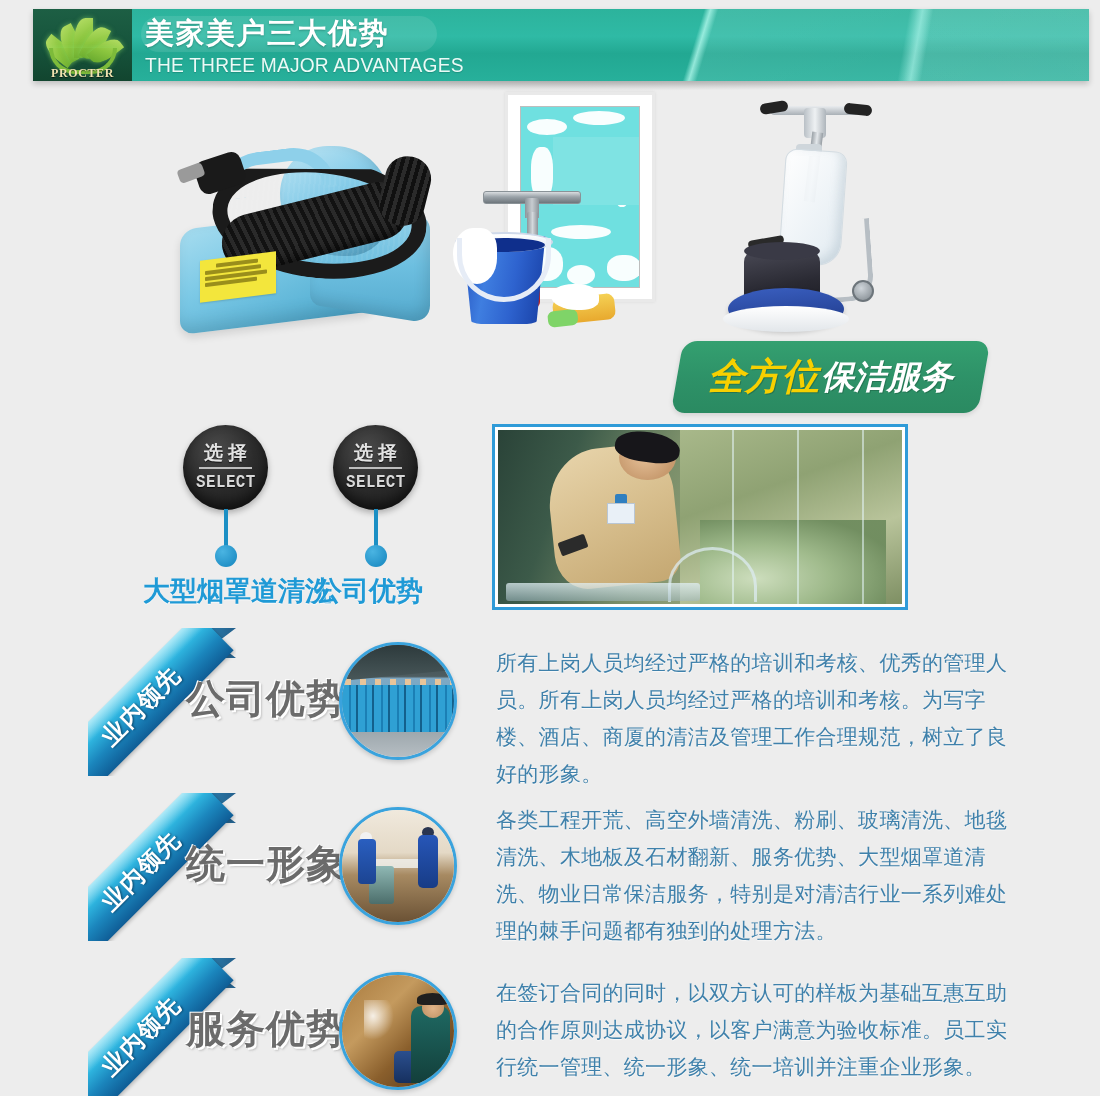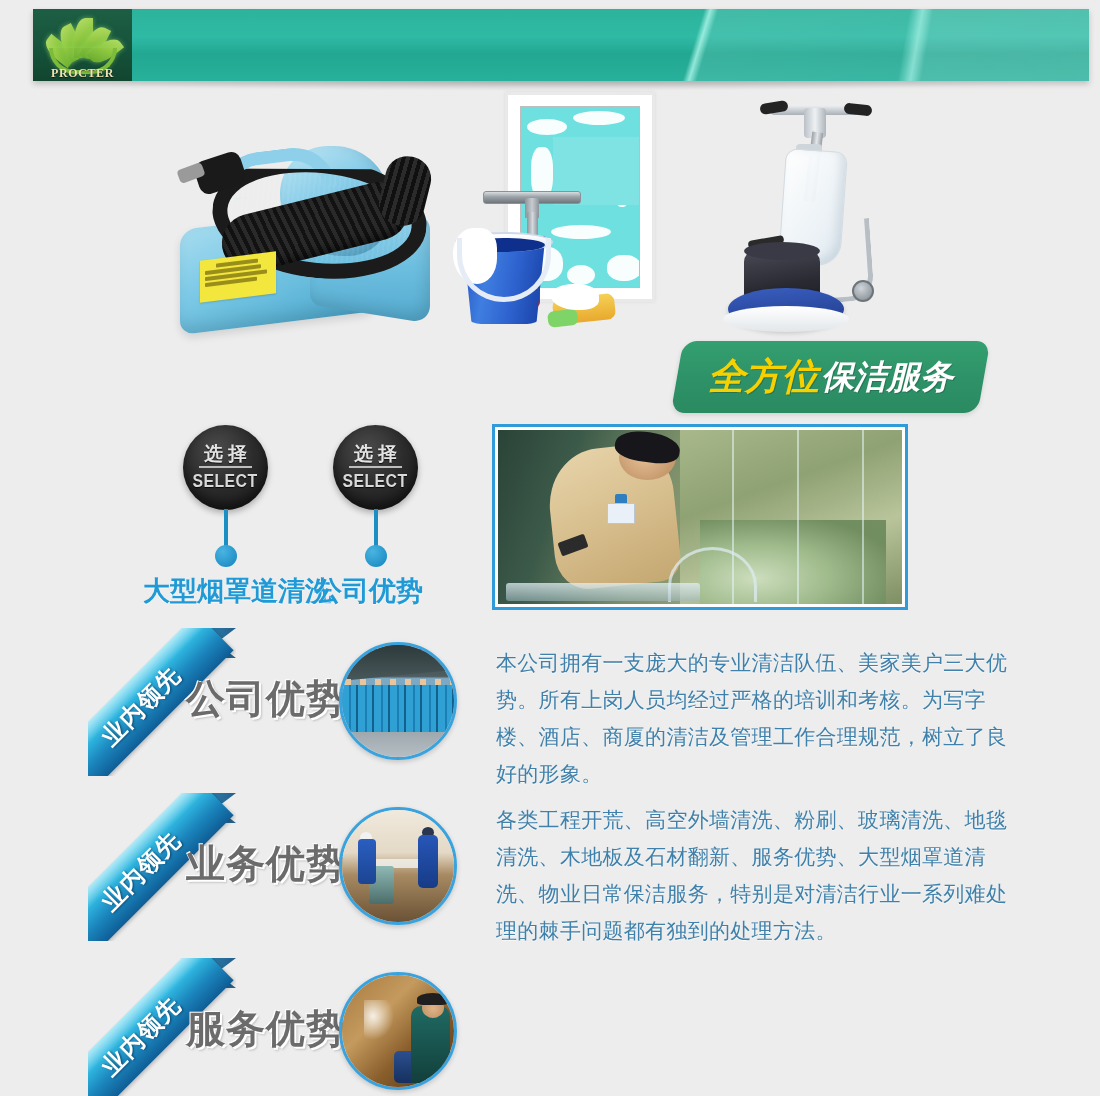--- a/index.html
+++ b/index.html
@@ -317,21 +317,21 @@
 
   
   .selects{ position:absolute; left:0; top:425px; width:470px; height:185px; }
   .sel-group{ position:absolute; top:0; }
   .sel-group.g1{ left:183px; }
   .sel-group.g2{ left:333px; }
   .sel-circle{
     position:absolute; left:0; top:0; width:85px; height:85px; border-radius:50%;
     background: radial-gradient(circle at 40% 28%, #4a4a4a 0%, #2d2d2d 45%, #171717 100%);
     box-shadow: 0 3px 6px rgba(0,0,0,.28), inset 0 -6px 12px rgba(0,0,0,.5);
-    display:flex; flex-direction:column; align-items:center; justify-content:center;
+    display:flex; flex-direction:column; align-items:center; justify-content:center;font-family:Liberation Mono, monospace;
   }
   .sel-cn{
     font-size:19px; font-weight:bold; color:#e3e3e3; letter-spacing:5px;
     text-indent:5px;
     border-bottom:2px solid #bdbdbd; padding-bottom:2px; line-height:21px;
     text-shadow: 0 1px 1px rgba(0,0,0,.8);
   }
   .sel-en{
     font-size:18px; font-weight:bold; color:#d8d8d8; letter-spacing:.5px;
     margin-top:3px; transform: scaleX(.88);
@@ -525,20 +525,25 @@
       <div class="header-logo">
         <div class="logo-mark">
           <div class="leaf l1"></div>
             <div class="leaf l2"></div>
             <div class="leaf l3"></div>
           <div class="leaf l4"></div>
             <div class="leaf l5"></div>
           <div class="logo-arc"></div>
           <div class="logo-text">PROCTER</div>
         </div>
+      </div>
+      <div class="header-title-zone">
+        <div class="ht-plate"></div>
+        <div class="ht-cn">美家美户三大优势</div>
+        <div class="ht-en">THE THREE MAJOR ADVANTAGES</div>
       </div>
     </div>
   </div>
   <div class="header-underglow"></div>
 
   <div class="products">
 
     <div class="sprayer">
       <div class="spr-tank"></div>
       <div class="spr-tank2"></div>
@@ -659,32 +664,32 @@
         </div>
       </div>
       <div class="row-title">公司优势</div>
       <div class="row-photo">
         <div class="ph ph1">
             <div class="roof"></div>
             <div class="heads"></div>
             <div class="crew"></div>
           </div>
       </div>
-      <div class="row-text">本公司拥有一支庞大的专业清洁队伍、美家美户三大优势。所有上岗人员均经过严格的培训和考核。为写字楼、酒店、商厦的清洁及管理工作合理规范，树立了良好的形象。</div>
+      <div class="row-text">所有上岗人员均经过严格的培训和考核、优秀的管理人员。所有上岗人员均经过严格的培训和考核。为写字楼、酒店、商厦的清洁及管理工作合理规范，树立了良好的形象。</div>
     </div>
 
     <div class="row row2">
       <div class="ribbon-box">
         <div class="ribbon-tail-a"></div>
         <div class="ribbon-tail-b"></div>
         <div class="ribbon-band">
           <span class="ribbon-text">业内领先</span>
         </div>
       </div>
-      <div class="row-title">业务优势</div>
+      <div class="row-title">统一形象</div>
       <div class="row-photo">
         <div class="ph ph2">
             <div class="tbl"></div>
             <div class="chair"></div>
             <div class="w1h"></div>
             <div class="w1"></div>
             <div class="w2h"></div>
             <div class="w2"></div>
           </div>
       </div>
@@ -702,16 +707,17 @@
       <div class="row-title">服务优势</div>
       <div class="row-photo">
         <div class="ph ph3">
             <div class="spray"></div>
             <div class="mach"></div>
             <div class="pers"></div>
             <div class="head"></div>
             <div class="cap"></div>
           </div>
       </div>
+      <div class="row-text">在签订合同的同时，以双方认可的样板为基础互惠互助的合作原则达成协议，以客户满意为验收标准。员工实行统一管理、统一形象、统一培训并注重企业形象。</div>
     </div>
 
   </div>
 </div>
 
 </body></html>

